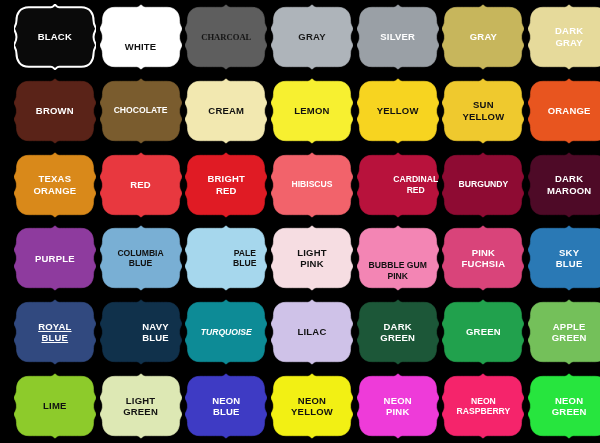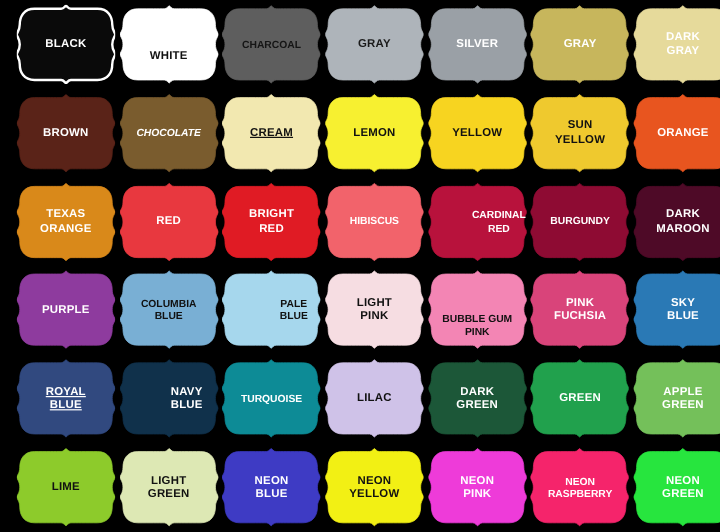--- a/index.html
+++ b/index.html
@@ -94,21 +94,21 @@
             <path d="M 18 4 C 7 4, 3 12, 3 20 C 3 26, 0 28, 0 30 C 0 32, 3 34, 3 40 C 3 46, 0 48, 0 50 C 0 52, 3 54, 3 60 C 3 68, 7 76, 18 76 C 30 76, 40 76, 45 76 C 48 76, 49 79, 50 79 C 51 79, 52 76, 55 76 C 60 76, 70 76, 82 76 C 93 76, 97 68, 97 60 C 97 54, 100 52, 100 50 C 100 48, 97 46, 97 40 C 97 34, 100 32, 100 30 C 100 28, 97 26, 97 20 C 97 12, 93 4, 82 4 C 70 4, 60 4, 55 4 C 52 4, 51 1, 50 1 C 49 1, 48 4, 45 4 C 40 4, 30 4, 18 4 Z" fill="#FFFFFF" stroke="#FFFFFF" stroke-width="0.6" vector-effect="non-scaling-stroke"></path>
           </svg>
           <span class="plaque-label" style="color: rgb(17, 17, 17); margin-top: 20px;">WHITE</span>
         </div>
       </div>
       <div class="swatch-cell">
         <div class="plaque">
           <svg viewBox="0 0 100 80" preserveAspectRatio="none">
             <path d="M 18 4 C 7 4, 3 12, 3 20 C 3 26, 0 28, 0 30 C 0 32, 3 34, 3 40 C 3 46, 0 48, 0 50 C 0 52, 3 54, 3 60 C 3 68, 7 76, 18 76 C 30 76, 40 76, 45 76 C 48 76, 49 79, 50 79 C 51 79, 52 76, 55 76 C 60 76, 70 76, 82 76 C 93 76, 97 68, 97 60 C 97 54, 100 52, 100 50 C 100 48, 97 46, 97 40 C 97 34, 100 32, 100 30 C 100 28, 97 26, 97 20 C 97 12, 93 4, 82 4 C 70 4, 60 4, 55 4 C 52 4, 51 1, 50 1 C 49 1, 48 4, 45 4 C 40 4, 30 4, 18 4 Z" fill="#5E5E5E" stroke="#5E5E5E" stroke-width="0.6" vector-effect="non-scaling-stroke"></path>
           </svg>
-          <span class="plaque-label long" style="color: rgb(21, 21, 21);">CHARCOAL</span>
+          <span class="plaque-label long" style="color: rgb(21, 21, 21); font-family: Liberation Serif, serif;">CHARCOAL</span>
         </div>
       </div>
       <div class="swatch-cell">
         <div class="plaque">
           <svg viewBox="0 0 100 80" preserveAspectRatio="none">
             <path d="M 18 4 C 7 4, 3 12, 3 20 C 3 26, 0 28, 0 30 C 0 32, 3 34, 3 40 C 3 46, 0 48, 0 50 C 0 52, 3 54, 3 60 C 3 68, 7 76, 18 76 C 30 76, 40 76, 45 76 C 48 76, 49 79, 50 79 C 51 79, 52 76, 55 76 C 60 76, 70 76, 82 76 C 93 76, 97 68, 97 60 C 97 54, 100 52, 100 50 C 100 48, 97 46, 97 40 C 97 34, 100 32, 100 30 C 100 28, 97 26, 97 20 C 97 12, 93 4, 82 4 C 70 4, 60 4, 55 4 C 52 4, 51 1, 50 1 C 49 1, 48 4, 45 4 C 40 4, 30 4, 18 4 Z" fill="#AEB4BA" stroke="#AEB4BA" stroke-width="0.6" vector-effect="non-scaling-stroke"></path>
           </svg>
           <span class="plaque-label" style="color: rgb(26, 26, 26);">GRAY</span>
         </div>
       </div>
@@ -143,29 +143,29 @@
             <path d="M 18 4 C 7 4, 3 12, 3 20 C 3 26, 0 28, 0 30 C 0 32, 3 34, 3 40 C 3 46, 0 48, 0 50 C 0 52, 3 54, 3 60 C 3 68, 7 76, 18 76 C 30 76, 40 76, 45 76 C 48 76, 49 79, 50 79 C 51 79, 52 76, 55 76 C 60 76, 70 76, 82 76 C 93 76, 97 68, 97 60 C 97 54, 100 52, 100 50 C 100 48, 97 46, 97 40 C 97 34, 100 32, 100 30 C 100 28, 97 26, 97 20 C 97 12, 93 4, 82 4 C 70 4, 60 4, 55 4 C 52 4, 51 1, 50 1 C 49 1, 48 4, 45 4 C 40 4, 30 4, 18 4 Z" fill="#5A2318" stroke="#5A2318" stroke-width="0.6" vector-effect="non-scaling-stroke"></path>
           </svg>
           <span class="plaque-label" style="color: rgb(255, 255, 255);">BROWN</span>
         </div>
       </div>
       <div class="swatch-cell">
         <div class="plaque">
           <svg viewBox="0 0 100 80" preserveAspectRatio="none">
             <path d="M 18 4 C 7 4, 3 12, 3 20 C 3 26, 0 28, 0 30 C 0 32, 3 34, 3 40 C 3 46, 0 48, 0 50 C 0 52, 3 54, 3 60 C 3 68, 7 76, 18 76 C 30 76, 40 76, 45 76 C 48 76, 49 79, 50 79 C 51 79, 52 76, 55 76 C 60 76, 70 76, 82 76 C 93 76, 97 68, 97 60 C 97 54, 100 52, 100 50 C 100 48, 97 46, 97 40 C 97 34, 100 32, 100 30 C 100 28, 97 26, 97 20 C 97 12, 93 4, 82 4 C 70 4, 60 4, 55 4 C 52 4, 51 1, 50 1 C 49 1, 48 4, 45 4 C 40 4, 30 4, 18 4 Z" fill="#7A5C2E" stroke="#7A5C2E" stroke-width="0.6" vector-effect="non-scaling-stroke"></path>
           </svg>
-          <span class="plaque-label long" style="color: rgb(255, 255, 255); font-style: italic;">CHOCOLATE</span>
+          <span class="plaque-label long" style="color: rgb(255, 255, 255);">CHOCOLATE</span>
         </div>
       </div>
       <div class="swatch-cell">
         <div class="plaque">
           <svg viewBox="0 0 100 80" preserveAspectRatio="none">
             <path d="M 18 4 C 7 4, 3 12, 3 20 C 3 26, 0 28, 0 30 C 0 32, 3 34, 3 40 C 3 46, 0 48, 0 50 C 0 52, 3 54, 3 60 C 3 68, 7 76, 18 76 C 30 76, 40 76, 45 76 C 48 76, 49 79, 50 79 C 51 79, 52 76, 55 76 C 60 76, 70 76, 82 76 C 93 76, 97 68, 97 60 C 97 54, 100 52, 100 50 C 100 48, 97 46, 97 40 C 97 34, 100 32, 100 30 C 100 28, 97 26, 97 20 C 97 12, 93 4, 82 4 C 70 4, 60 4, 55 4 C 52 4, 51 1, 50 1 C 49 1, 48 4, 45 4 C 40 4, 30 4, 18 4 Z" fill="#F2E8B0" stroke="#F2E8B0" stroke-width="0.6" vector-effect="non-scaling-stroke"></path>
           </svg>
-          <span class="plaque-label" style="color: rgb(17, 17, 17); text-decoration: underline;">CREAM</span>
+          <span class="plaque-label" style="color: rgb(17, 17, 17);">CREAM</span>
         </div>
       </div>
       <div class="swatch-cell">
         <div class="plaque">
           <svg viewBox="0 0 100 80" preserveAspectRatio="none">
             <path d="M 18 4 C 7 4, 3 12, 3 20 C 3 26, 0 28, 0 30 C 0 32, 3 34, 3 40 C 3 46, 0 48, 0 50 C 0 52, 3 54, 3 60 C 3 68, 7 76, 18 76 C 30 76, 40 76, 45 76 C 48 76, 49 79, 50 79 C 51 79, 52 76, 55 76 C 60 76, 70 76, 82 76 C 93 76, 97 68, 97 60 C 97 54, 100 52, 100 50 C 100 48, 97 46, 97 40 C 97 34, 100 32, 100 30 C 100 28, 97 26, 97 20 C 97 12, 93 4, 82 4 C 70 4, 60 4, 55 4 C 52 4, 51 1, 50 1 C 49 1, 48 4, 45 4 C 40 4, 30 4, 18 4 Z" fill="#F7F030" stroke="#F7F030" stroke-width="0.6" vector-effect="non-scaling-stroke"></path>
           </svg>
           <span class="plaque-label" style="color: rgb(17, 17, 17);">LEMON</span>
         </div>
       </div>
@@ -331,21 +331,21 @@
           </svg>
           <span class="plaque-label" style="color: rgb(255, 255, 255); margin-left: 30px;">NAVY
 BLUE</span>
         </div>
       </div>
       <div class="swatch-cell">
         <div class="plaque">
           <svg viewBox="0 0 100 80" preserveAspectRatio="none">
             <path d="M 18 4 C 7 4, 3 12, 3 20 C 3 26, 0 28, 0 30 C 0 32, 3 34, 3 40 C 3 46, 0 48, 0 50 C 0 52, 3 54, 3 60 C 3 68, 7 76, 18 76 C 30 76, 40 76, 45 76 C 48 76, 49 79, 50 79 C 51 79, 52 76, 55 76 C 60 76, 70 76, 82 76 C 93 76, 97 68, 97 60 C 97 54, 100 52, 100 50 C 100 48, 97 46, 97 40 C 97 34, 100 32, 100 30 C 100 28, 97 26, 97 20 C 97 12, 93 4, 82 4 C 70 4, 60 4, 55 4 C 52 4, 51 1, 50 1 C 49 1, 48 4, 45 4 C 40 4, 30 4, 18 4 Z" fill="#0D8B96" stroke="#0D8B96" stroke-width="0.6" vector-effect="non-scaling-stroke"></path>
           </svg>
-          <span class="plaque-label long" style="color: rgb(255, 255, 255);">TURQUOISE</span>
+          <span class="plaque-label long" style="color: rgb(255, 255, 255); font-style: italic;">TURQUOISE</span>
         </div>
       </div>
       <div class="swatch-cell">
         <div class="plaque">
           <svg viewBox="0 0 100 80" preserveAspectRatio="none">
             <path d="M 18 4 C 7 4, 3 12, 3 20 C 3 26, 0 28, 0 30 C 0 32, 3 34, 3 40 C 3 46, 0 48, 0 50 C 0 52, 3 54, 3 60 C 3 68, 7 76, 18 76 C 30 76, 40 76, 45 76 C 48 76, 49 79, 50 79 C 51 79, 52 76, 55 76 C 60 76, 70 76, 82 76 C 93 76, 97 68, 97 60 C 97 54, 100 52, 100 50 C 100 48, 97 46, 97 40 C 97 34, 100 32, 100 30 C 100 28, 97 26, 97 20 C 97 12, 93 4, 82 4 C 70 4, 60 4, 55 4 C 52 4, 51 1, 50 1 C 49 1, 48 4, 45 4 C 40 4, 30 4, 18 4 Z" fill="#CFC2E8" stroke="#CFC2E8" stroke-width="0.6" vector-effect="non-scaling-stroke"></path>
           </svg>
           <span class="plaque-label" style="color: rgb(17, 17, 17);">LILAC</span>
         </div>
       </div>

